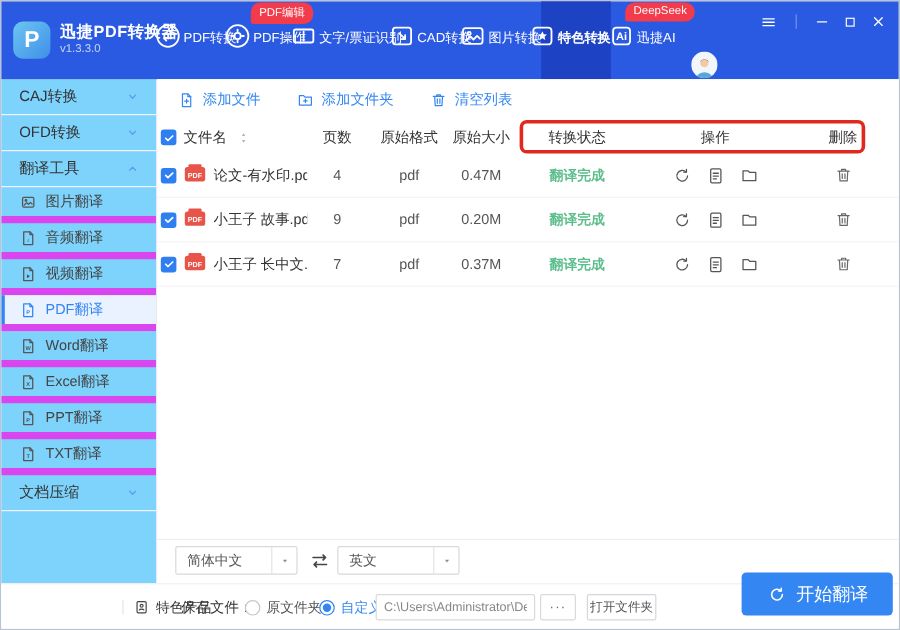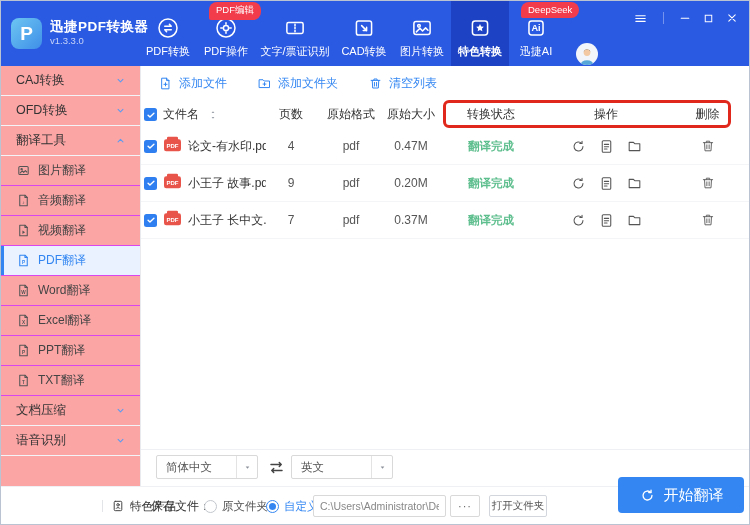--- a/index.html
+++ b/index.html
@@ -7,39 +7,39 @@
   body { font-family:"Liberation Sans","DejaVu Sans",sans-serif; }
   .window { position:relative; width:750px; height:525px; background:#fff; border:1px solid #b9c3d2; overflow:hidden; }
 
   
   .topbar { position:relative; height:65px; background:#2b5ae2; color:#fff; }
   .logo-wrap { position:absolute; left:10px; top:17px; display:flex; align-items:flex-start; gap:8px; }
   .logo-badge { width:31px; height:31px; border-radius:8px; background:linear-gradient(135deg,#6cc6f2,#3f8fe8); display:flex; align-items:center; justify-content:center; font-weight:bold; font-size:19px; color:#fff; }
   .app-title { font-size:13.5px; font-weight:bold; letter-spacing:.5px; line-height:17px; }
   .app-version { font-size:9.5px; color:rgba(255,255,255,.72); }
   .nav { position:absolute; left:138px; top:0; height:65px; display:flex; }
-  .nav-item { width:58px; height:65px; display:flex; flex-direction:column; align-items:center; justify-content:flex-end; padding-bottom:7px; position:relative; cursor:pointer; }
+  .nav-item { width:58px; height:65px; display:flex; flex-direction:row; align-items:center; justify-content:flex-end; padding-bottom:7px; position:relative; cursor:pointer; }
   .nav-item.wide { width:80px; }
   .nav-item.sm { width:54px; }
   .nav-item.active { background:#1d43c4; }
   .nav-item .icn { height:27px; display:flex; align-items:center; color:#fff; }
   .nav-label { font-size:11px; margin-top:3px; white-space:nowrap; }
   .nav-item.active .nav-label { font-weight:bold; }
   .nav-badge { position:absolute; top:1px; left:12px; background:#f23c4c; color:#fff; font-size:9.5px; padding:2px 7px 3px; border-radius:8px 8px 8px 2px; white-space:nowrap; z-index:3; }
   .avatar { position:absolute; left:575px; top:42px; width:22px; height:22px; border-radius:50%; cursor:pointer; }
   .win-controls { position:absolute; top:9px; right:0; height:16px; }
   .wc { position:absolute; top:0; width:16px; height:16px; color:#fff; cursor:pointer; display:flex; align-items:center; justify-content:center; }
   .wc-sep { position:absolute; top:2px; width:1px; height:12px; background:rgba(255,255,255,.35); }
 
   
   .body { display:flex; height:421px; }
-  .sidebar { width:140px; border-right:1px solid #e8eaee; background:#fca5a5; overflow:hidden; flex:none; }
+  .sidebar { width:130px; border-right:1px solid #e8eaee; background:#7dd3fc; overflow:hidden; flex:none; }
   .side-sec { height:30px; display:flex; align-items:center; justify-content:space-between; padding:0 13px 0 15px; font-size:12.5px; color:#333; border-bottom:1px solid #f2f4f7; cursor:pointer; }
   .side-sec .icn { color:#5e9cf0; display:flex; }
-  .side-item { height:30px; display:flex; align-items:center; gap:7px; padding-left:15px; font-size:12px; color:#444; border-bottom:1px solid #d946ef; cursor:pointer; position:relative; }
+  .side-item { height:30px; display:flex; align-items:center; gap:7px; padding-left:15px; font-size:12px; color:#444; border-bottom:6px solid #d946ef; cursor:pointer; position:relative; }
   .side-item .icn { color:#555; display:flex; }
   .side-item.active { background:#e9f2fe; color:#3386f2; }
   .side-item.active .icn { color:#3386f2; }
   .side-item.active::before { content:""; position:absolute; left:0; top:0; bottom:0; width:3px; background:#3386f2; }
 
   .main { flex:1; position:relative; background:#fff; }
   .toolbar { height:35px; display:flex; align-items:center; gap:30px; padding-left:17px; }
   .tool-btn { display:flex; align-items:center; gap:6px; color:#3386f2; font-size:12px; cursor:pointer; }
   .tool-btn .icn { display:flex; }
 
@@ -313,28 +313,20 @@
           <span>TXT翻译</span>
         </div>
         <div class="side-sec">
           <span>文档压缩</span>
           <span class="icn">
             <svg width="13" height="13" viewBox="0 0 24 24" fill="none" stroke="currentColor" stroke-width="2" stroke-linecap="round" stroke-linejoin="round">
               <path d="M7.5 10l4.5 4.5L16.5 10"></path>
             </svg>
           </span>
         </div>
-        <div class="side-sec">
-          <span>语音识别</span>
-          <span class="icn">
-            <svg width="13" height="13" viewBox="0 0 24 24" fill="none" stroke="currentColor" stroke-width="2" stroke-linecap="round" stroke-linejoin="round">
-              <path d="M7.5 10l4.5 4.5L16.5 10"></path>
-            </svg>
-          </span>
-        </div>
       </aside>
 
     <div class="main">
       <div class="toolbar">
         <div class="tool-btn">
           <span class="icn">
               <svg width="15" height="15" viewBox="0 0 24 24" fill="none" stroke="#3386f2" stroke-width="1.6" stroke-linecap="round" stroke-linejoin="round">
                 <path d="M6.5 3.5h7.2l3.8 3.8v13.2H6.5z"></path>
                 <path d="M13.7 3.5v3.8h3.8"></path>
                 <path d="M12 10.8v5M9.5 13.3h5"></path>

